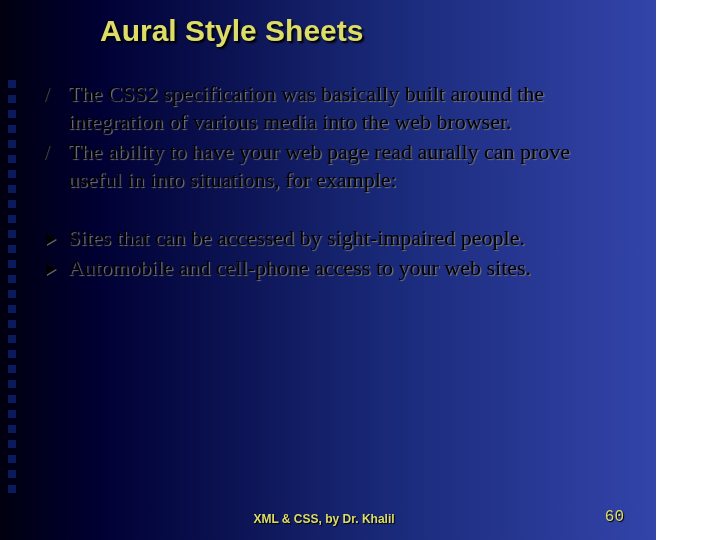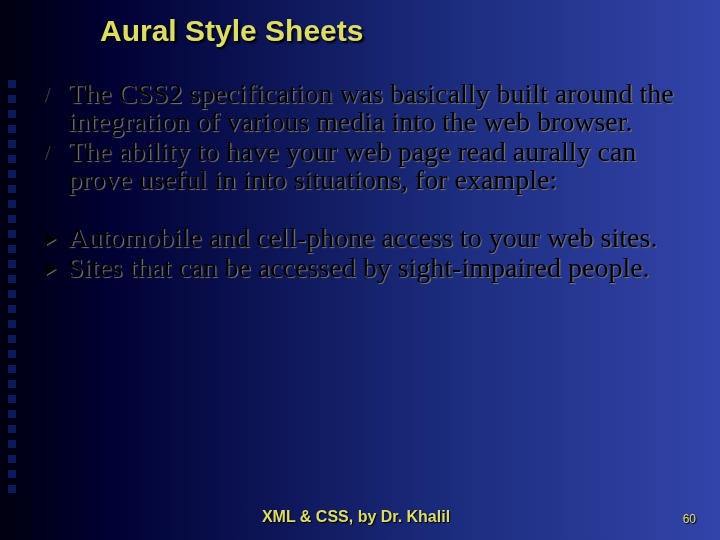--- a/index.html
+++ b/index.html
@@ -4,21 +4,21 @@
 <style>
   html, body {
     margin: 0;
     padding: 0;
     width: 720px;
     height: 540px;
     overflow: hidden;
     font-family: "Times New Roman", Times, serif;
   }
   .slide {
-    width: 720px;
+    width: 656px;
     height: 540px;
     background: linear-gradient(to right, #000010 0%, #000033 15%, #1a2a7a 60%, #3344aa 100%);
     position: relative;
     box-sizing: border-box;
     padding-left: 10px;
   }
   .title {
     position: absolute;
     top: 14px;
     left: 100px;
@@ -52,48 +52,48 @@
     display: inline-block;
     width: 0; height: 0;
     border-top: 6px solid transparent;
     border-bottom: 6px solid transparent;
     border-left: 10px solid #000;
     margin-top: 9px;
     margin-left: 2px;
     filter: drop-shadow(1px 1px 0 #666);
   }
   .item .text {
-    font-size: 28px;
+    font-size: 22px;
     line-height: 28px;
     color: #000;
     text-shadow: 1.2px 1.2px 1px #777;
   }
   .gap {
     height: 28px;
   }
   .sub .bullet {
     flex: 0 0 24px;
   }
   .footer-center {
     position: absolute;
     bottom: 14px;
     left: 0; right: 8px;
     text-align: center;
     font-family: Arial, Helvetica, sans-serif;
-    font-size: 16px;
+    font-size: 12px;
     font-weight: bold;
     color: #dddd66;
     text-shadow: 1px 1px 1px #000;
   }
   .footer-right {
     position: absolute;
     bottom: 14px;
-    right: 24px;
-    font-family: Liberation Sans, sans-serif;
-    font-size: 12px;
+    right: 32px;
+    font-family: Liberation Mono, monospace;
+    font-size: 16px;
     color: #dddd66;
     text-shadow: 1px 1px 1px #000;
   }
   .left-dots {
     position: absolute;
     left: 8px;
     top: 80px;
   }
   .left-dots .sq {
     width: 8px;
@@ -148,25 +148,25 @@
     </div>
     <div class="item">
       <div class="bullet">/</div>
       <div class="text">The ability to have your web page read aurally can prove useful in into situations, for example:</div>
     </div>
 
     <div class="gap"></div>
 
     <div class="item sub">
       <div class="bullet chevron"></div>
-      <div class="text">Automobile and cell-phone access to your web sites.</div>
+      <div class="text">Sites that can be accessed by sight-impaired people.</div>
     </div>
     <div class="item sub">
       <div class="bullet chevron"></div>
-      <div class="text">Sites that can be accessed by sight-impaired people.</div>
+      <div class="text">Automobile and cell-phone access to your web sites.</div>
     </div>
 
   </div>
 
   <div class="footer-center">XML &amp; CSS, by Dr. Khalil</div>
   <div class="footer-right">60</div>
 
 </div>
 
 </body></html>

